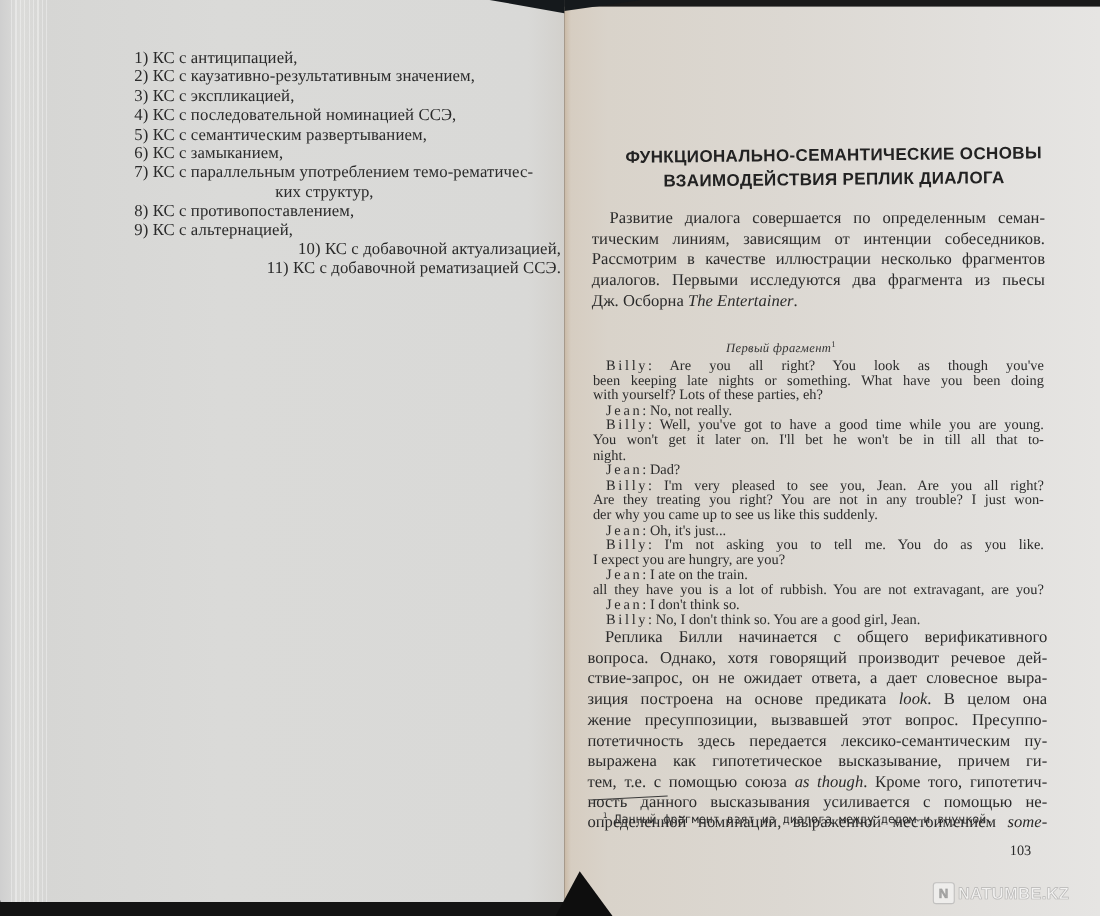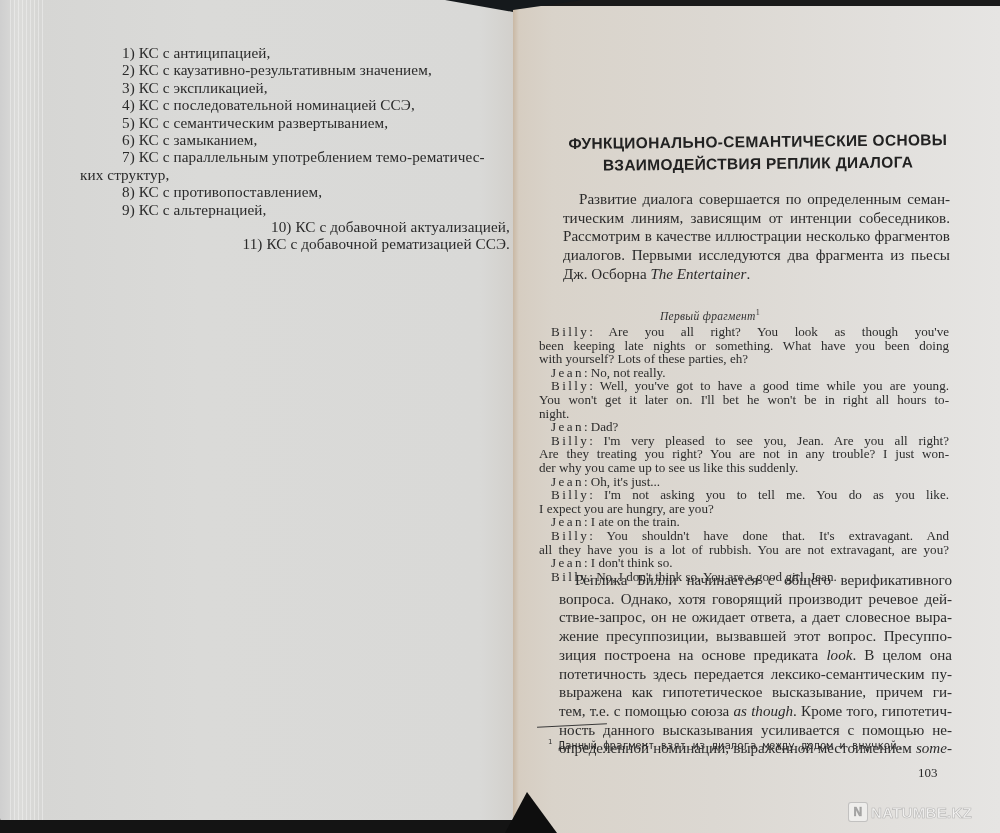--- a/index.html
+++ b/index.html
@@ -38,31 +38,31 @@
   .bottom-notch {
     position: absolute; left: 505px; top: 792px; width: 0; height: 0;
     border-left: 22px solid transparent; border-right: 30px solid transparent; border-bottom: 41px solid #0e0e0e;
   }
 
   
   .left-list { position: absolute; left: 80px; top: 44px; width: 430px; font-size: 15.2px; line-height: 17.4px; letter-spacing: 0.1px; }
   .left-list .item { white-space: nowrap; }
   .left-list .indent { padding-left: 42px; }
   .left-list .indent2 { padding-left: 36px; text-align: right; }
-  .left-list .cont { padding-left: 0; }
+  .left-list .cont { padding-left: 0; text-align: center; }
 
   
   .heading {
     position: absolute; left: 548px; top: 131px; width: 420px; text-align: center;
     font-family: "Liberation Sans", "DejaVu Sans", sans-serif; font-weight: bold;
     font-size: 15.5px; line-height: 22px; letter-spacing: 0.3px; color: #222;
     transform: rotate(-0.6deg);
   }
   .para { position: absolute; left: 538px; width: 412px; font-size: 15.1px; line-height: 18.7px; text-align: justify; color: #2b2b2b; }
-  .para .ln { display: block; white-space: nowrap; text-align: justify; text-align-last: justify; margin-left: 25px; }
+  .para .ln { display: block; white-space: nowrap; text-align: justify; text-align-last: justify; }
   .para .ln.last { text-align-last: left; }
   .para .first { padding-left: 16px; }
   .intro { top: 190px; }
   .frag-title { position: absolute; left: 660px; top: 308px; font-size: 11.5px; font-style: italic; color: #333; letter-spacing: 0.3px; }
   .frag-title sup { font-size: 8px; font-style: normal; }
   .dialog { position: absolute; left: 551px; top: 325px; width: 398px; font-size: 13.1px; line-height: 13.6px; color: #2c2c2c; }
   .dialog .ln { display: block; white-space: nowrap; text-align: justify; text-align-last: justify; }
   .dialog .ln.last { text-align-last: left; }
   .dialog .spk { letter-spacing: 2.4px; }
   .dialog .cont { margin-left: -12px; }
@@ -125,42 +125,41 @@
   </div>
 
   <div class="frag-title"><span>Первый фрагмент</span><sup>1</sup></div>
 
   <div class="dialog">
     <span class="ln"><span class="spk">Billy</span><span>: </span><span>Are you all right? You look as though you've</span></span>
     <span class="ln cont">been keeping late nights or something. What have you been doing</span>
     <span class="ln last cont">with yourself? Lots of these parties, eh?</span>
     <span class="ln last"><span class="spk">Jean</span><span>: </span><span>No, not really.</span></span>
     <span class="ln"><span class="spk">Billy</span><span>: </span><span>Well, you've got to have a good time while you are young.</span></span>
-    <span class="ln cont">You won't get it later on. I'll bet he won't be in right all hours to-</span>
+    <span class="ln cont">You won't get it later on. I'll bet he won't be in till all that to-</span>
     <span class="ln last cont">night.</span>
     <span class="ln last"><span class="spk">Jean</span><span>: </span><span>Dad?</span></span>
     <span class="ln"><span class="spk">Billy</span><span>: </span><span>I'm very pleased to see you, Jean. Are you all right?</span></span>
     <span class="ln cont">Are they treating you right? You are not in any trouble? I just won-</span>
     <span class="ln last cont">der why you came up to see us like this suddenly.</span>
     <span class="ln last"><span class="spk">Jean</span><span>: </span><span>Oh, it's just...</span></span>
     <span class="ln"><span class="spk">Billy</span><span>: </span><span>I'm not asking you to tell me. You do as you like.</span></span>
     <span class="ln last cont">I expect you are hungry, are you?</span>
     <span class="ln last"><span class="spk">Jean</span><span>: </span><span>I ate on the train.</span></span>
-    <span class="ln"><span class="spk">Billy</span><span>: </span><span>You shouldn't have done that. It's extravagant. And</span></span>
     <span class="ln cont">all they have you is a lot of rubbish. You are not extravagant, are you?</span>
     <span class="ln last"><span class="spk">Jean</span><span>: </span><span>I don't think so.</span></span>
     <span class="ln last"><span class="spk">Billy</span><span>: </span><span>No, I don't think so. You are a good girl, Jean.</span></span>
   </div>
 
   <div class="para analysis">
     <span class="ln first">Реплика Билли начинается с общего верификативного</span>
     <span class="ln">вопроса. Однако, хотя говорящий производит речевое дей-</span>
     <span class="ln">ствие-запрос, он не ожидает ответа, а дает словесное выра-</span>
+    <span class="ln"><span>зиция построена на основе предиката </span><span class="it">look</span><span>. В целом она</span></span>
     <span class="ln">жение пресуппозиции, вызвавшей этот вопрос. Пресуппо-</span>
-    <span class="ln"><span>зиция построена на основе предиката </span><span class="it">look</span><span>. В целом она</span></span>
     <span class="ln">потетичность здесь передается лексико-семантическим пу-</span>
     <span class="ln">выражена как гипотетическое высказывание, причем ги-</span>
     <span class="ln"><span>тем, т.е. с помощью союза </span><span class="it">as though</span><span>. Кроме того, гипотетич-</span></span>
     <span class="ln">ность данного высказывания усиливается с помощью не-</span>
     <span class="ln"><span>определенной номинации, выраженной местоимением </span><span class="it">some-</span></span>
   </div>
 
   <div class="footnote-rule"></div>
   <div class="footnote"><sup>1</sup><span> Данный фрагмент взят из диалога между дедом и внучкой.</span></div>
 

